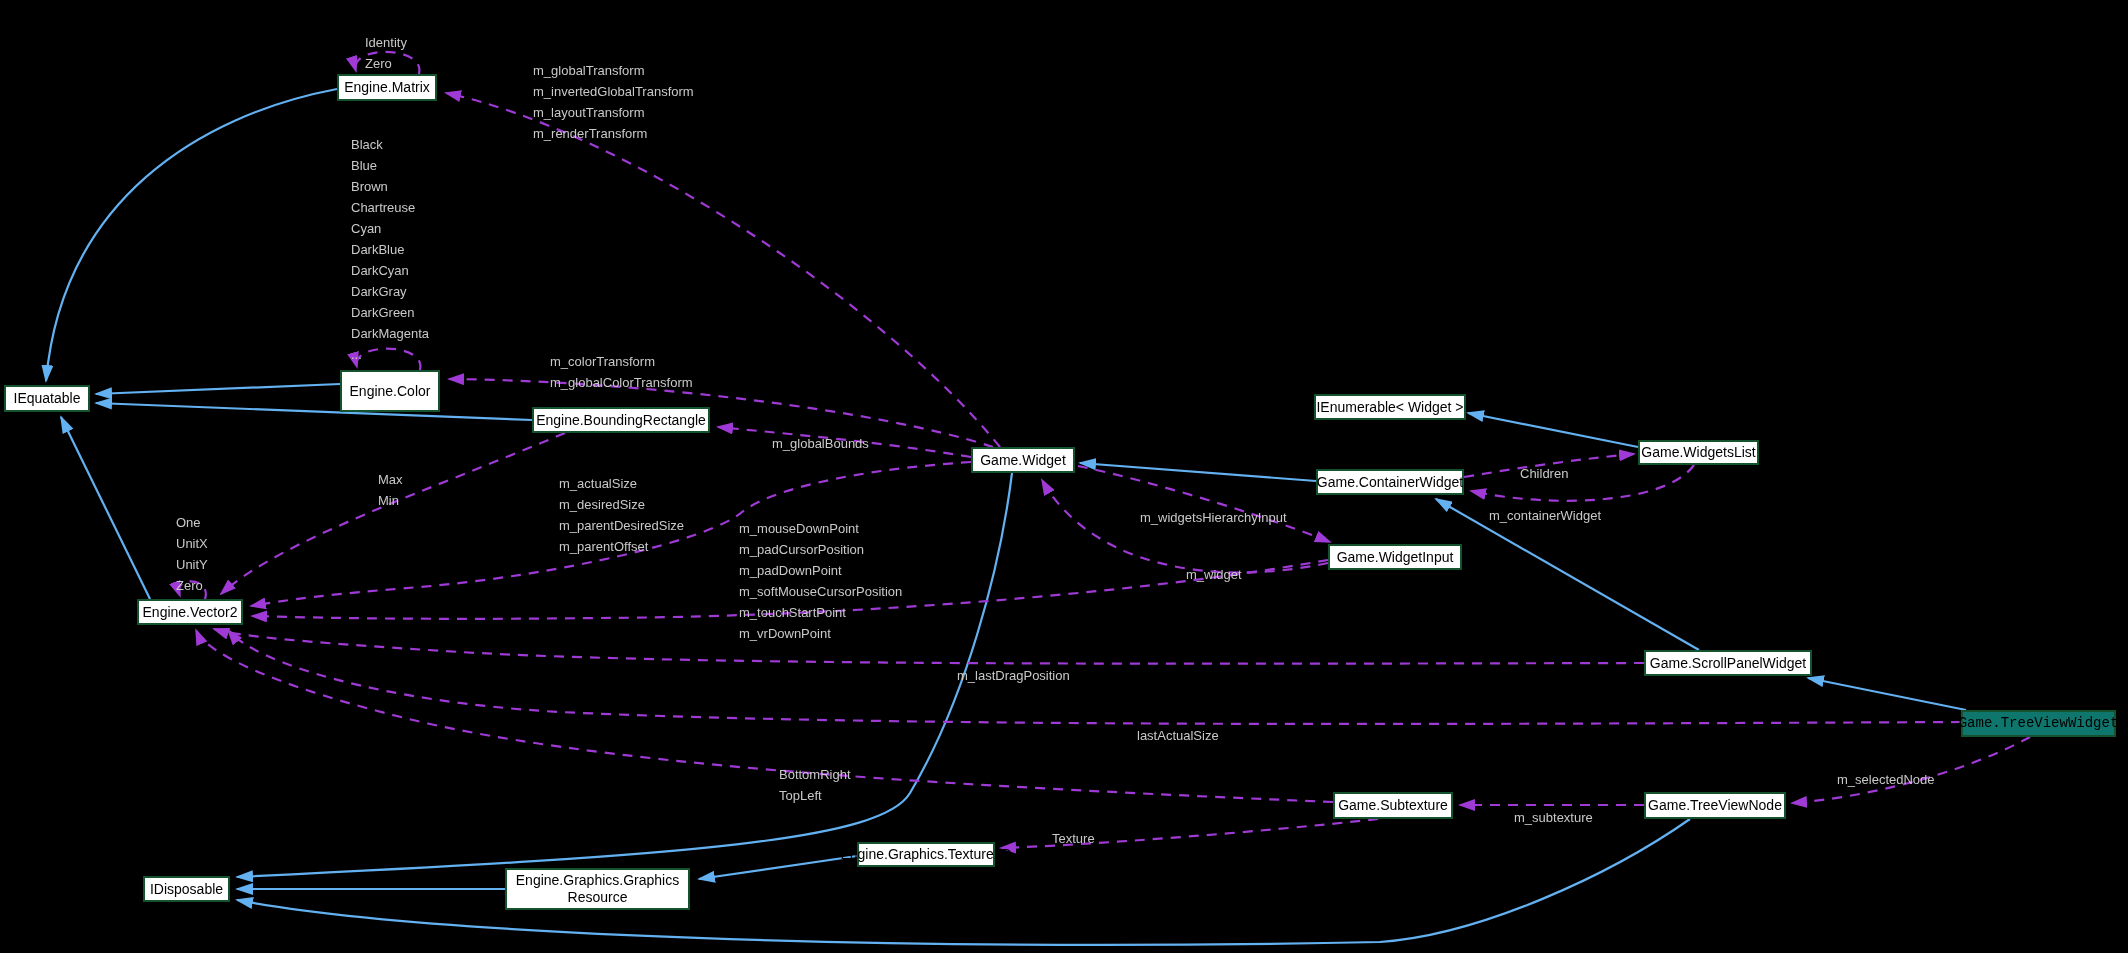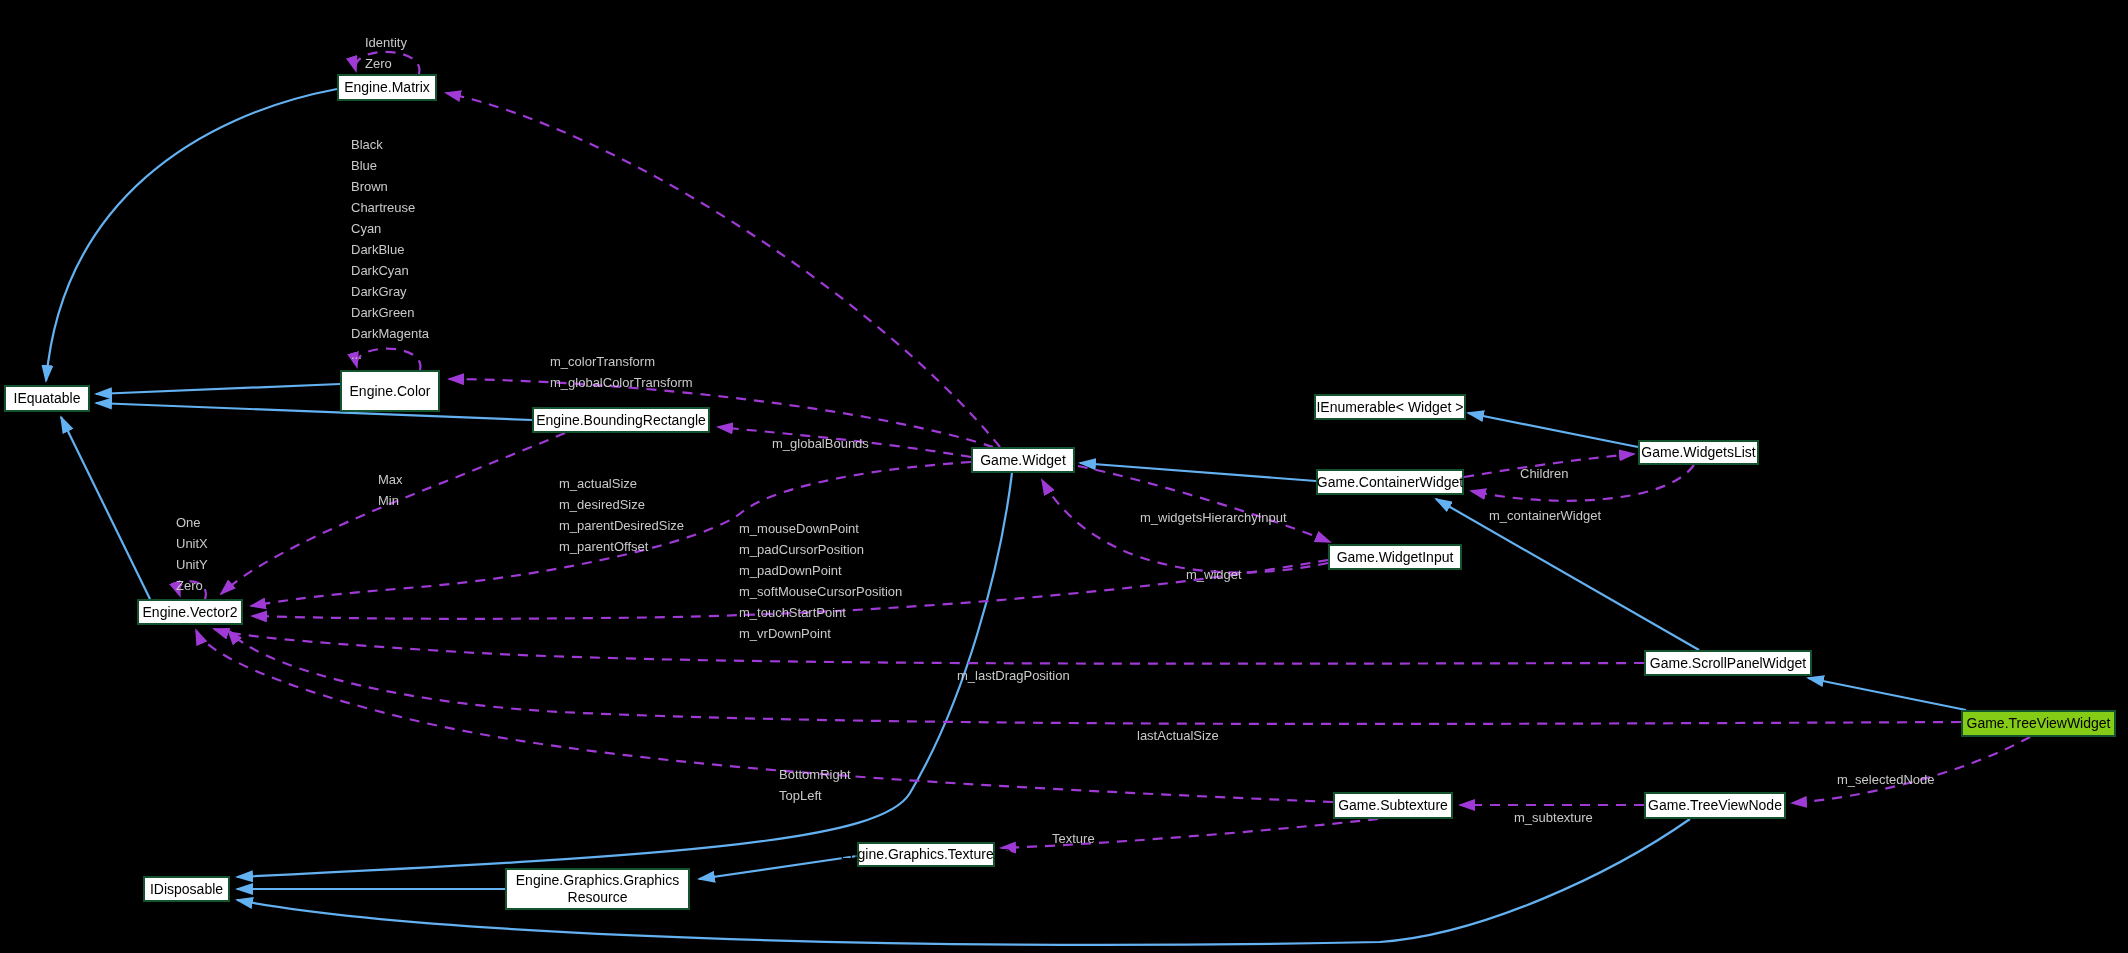--- a/index.html
+++ b/index.html
@@ -17,21 +17,21 @@
     background:#fff;
     border:2px solid #14532d;
     box-sizing:border-box;
     color:#000;
     font-size:14px;
     text-align:center;
     white-space:pre-line;
     line-height:17px;
     z-index:3;
   }
-  .node.hl{background:#84cc16;}
+  .node.hl{background:#0f766e;font-family:Liberation Mono, monospace;}
   .elabel{
     position:absolute;
     color:#c9c9c9;
     font-size:13px;
     z-index:2;
     margin-top:24px;
   }
   .elabel div{line-height:21px;white-space:nowrap;}
 </style>
 </head>
@@ -83,20 +83,26 @@
       <path d="M 1694,465 C 1665,505 1550,508 1471,491" marker-end="url(#ap)"></path>
       <path d="M 2030,737 C 1960,775 1862,798 1792,803" marker-end="url(#ap)"></path>
       <path d="M 1644,805 L 1460,805" marker-end="url(#ap)"></path>
       <path d="M 1378,819 C 1260,832 1090,845 1001,848" marker-end="url(#ap)"></path>
     </g>
   </svg>
 
   <div class="elabel" style="left:365px;top:8px">
     <div>Identity</div>
     <div>Zero</div>
+  </div>
+  <div class="elabel" style="left:533px;top:36px">
+    <div>m_globalTransform</div>
+    <div>m_invertedGlobalTransform</div>
+    <div>m_layoutTransform</div>
+    <div>m_renderTransform</div>
   </div>
   <div class="elabel" style="left:351px;top:110px">
     <div>Black</div>
     <div>Blue</div>
     <div>Brown</div>
     <div>Chartreuse</div>
     <div>Cyan</div>
     <div>DarkBlue</div>
     <div>DarkCyan</div>
     <div>DarkGray</div>

